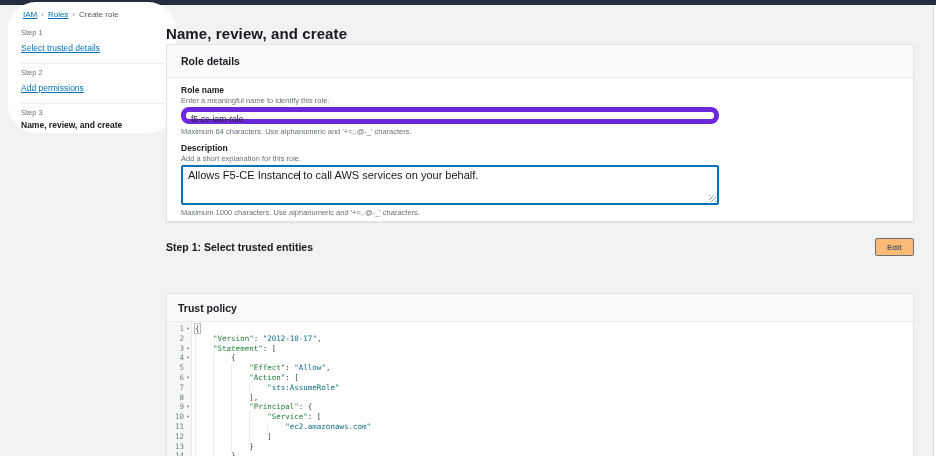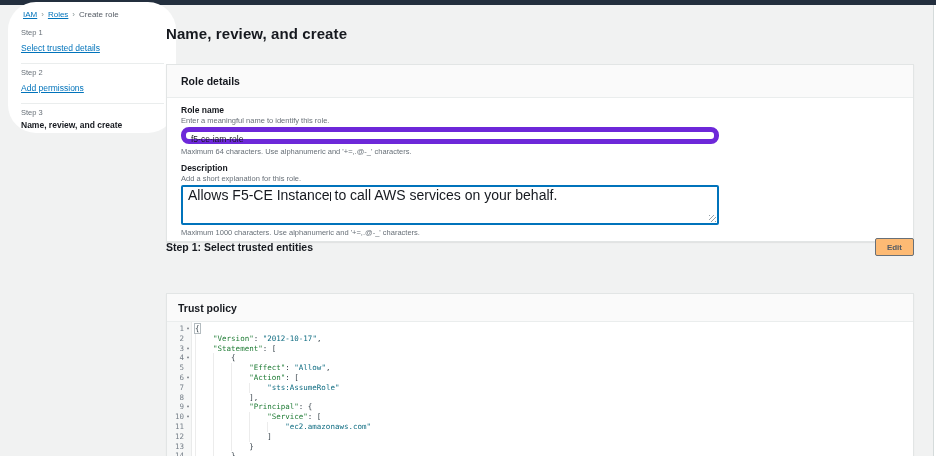--- a/index.html
+++ b/index.html
@@ -28,35 +28,35 @@
   .step-link { display:inline-block; font-size:8.5px; color:var(--c-link,#0073bb); text-decoration:underline; margin-top:3px; cursor:pointer; }
   .step-current { font-size:8.5px; font-weight:bold; color:#16191f; margin-top:3px; }
   .sdiv { border-top:1px solid #eaeded; margin:8px 12px 4px 0; }
 
   
   .page-title { position:absolute; left:166px; top:25px; font-size:15px; font-weight:bold; color:#16191f; letter-spacing:.1px; }
 
   .card { position:absolute; left:166px; width:748px; background:#fff; border:1px solid #e2e5e5; box-shadow:0 1px 1px rgba(0,0,0,.06); }
   .card-h { background:#fafafa; border-bottom:1px solid #eaeded; display:flex; align-items:center; font-size:10.5px; font-weight:bold; color:#16191f; }
 
-  .card-role { top:64px; height:178px; }
+  .card-role { top:44px; height:178px; }
   .card-role .card-h { height:33px; padding-left:14px; }
   .card-role .body { padding:7px 14px 0 14px; }
 
   .fld-label { font-size:8.5px; font-weight:bold; color:#16191f; }
   .fld-help { font-size:7.5px; color:#687078; margin-top:1px; }
   .fld-hint { font-size:7.5px; color:#687078; margin-top:3px; }
   .tinput {
     margin-top:2px; width:538px; height:17px; border:5px solid #6d28d9; border-radius:8px;
     background:#fff; font-size:8.5px; color:#16191f; padding:0 5px; line-height:15px;
   }
   .desc-label { margin-top:7px; }
   .tarea {
     position:relative; margin-top:2px; width:538px; height:40px; border:2px solid var(--c-focus,#0073bb);
-    border-radius:2px; background:#fff; font-size:14px; color:#16191f; padding:3px 5px; line-height:10px;
+    border-radius:2px; background:#fff; font-size:11px; color:#16191f; padding:3px 5px; line-height:10px;
   }
   .caret { display:inline-block; width:1px; height:9px; background:#16191f; vertical-align:-1px; }
   .resize-handle { position:absolute; right:1px; bottom:1px; width:7px; height:7px;
     background:repeating-linear-gradient(135deg,#98a2a8 0 1px,transparent 1px 3px); }
 
   .sec-row { position:absolute; left:166px; top:236px; width:748px; height:22px; display:flex; justify-content:space-between; align-items:center; }
   .sec-title { font-size:10.5px; font-weight:bold; color:#16191f; }
   .edit-btn { height:18px; padding:0 11px; background:#fdba74; border:1px solid #687078; border-radius:2px;
     font-size:8px; font-weight:bold; color:var(--c-btn,#545b64); display:flex; align-items:center; cursor:pointer;
     font-family:"Liberation Sans","DejaVu Sans",sans-serif; }

